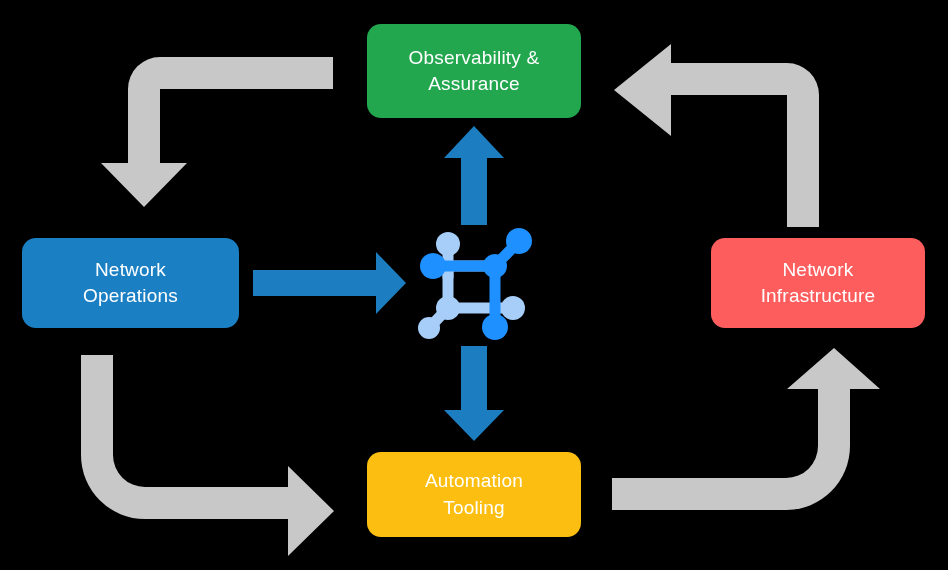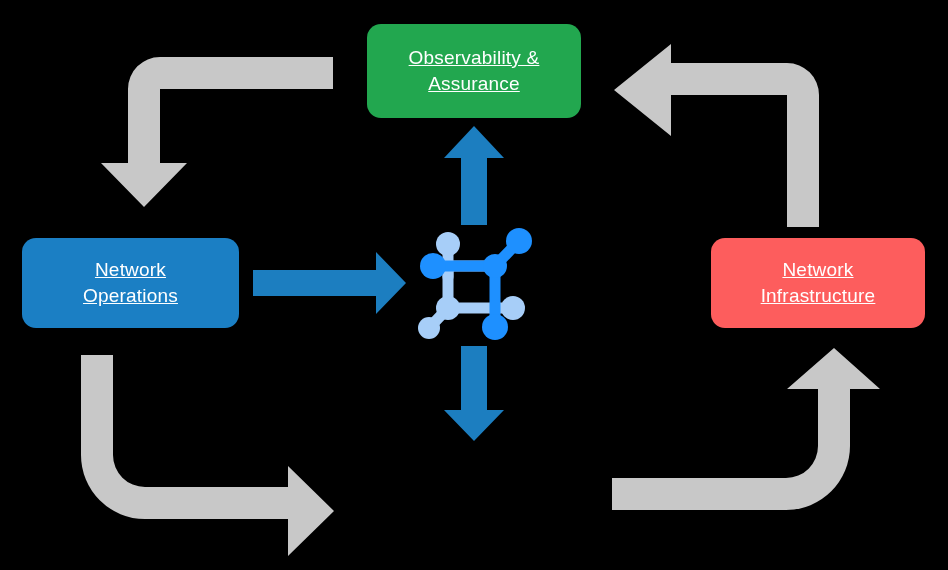--- a/index.html
+++ b/index.html
@@ -26,21 +26,20 @@
     font-size: 19px;
     line-height: 1.38;
     font-weight: 400;
     letter-spacing: 0.2px;
     box-sizing: border-box;
     padding: 6px 10px;
   }
   .node-label {
     white-space: pre-line;
     display: block;
-    text-decoration: underline;
   }
   svg.layer {
     position: absolute;
     left: 0;
     top: 0;
     width: 948px;
     height: 570px;
     pointer-events: none;
   }
   .hub {
@@ -181,14 +180,18 @@
   <div class="node-box" style="left:22px; top:238px; width:217px; height:90px; background:#1B7FC4;">
     <span class="node-label">Network
 Operations</span>
   </div>
 
   <div class="node-box" style="left:711px; top:238px; width:214px; height:90px; background:#FD5D5D;">
     <span class="node-label">Network
 Infrastructure</span>
   </div>
 
+  <div class="node-box" style="left:367px; top:452px; width:214px; height:85px; background:#FCBF11;">
+    <span class="node-label">Automation
+Tooling</span>
+  </div>
 
 </div>
 
 </body></html>

